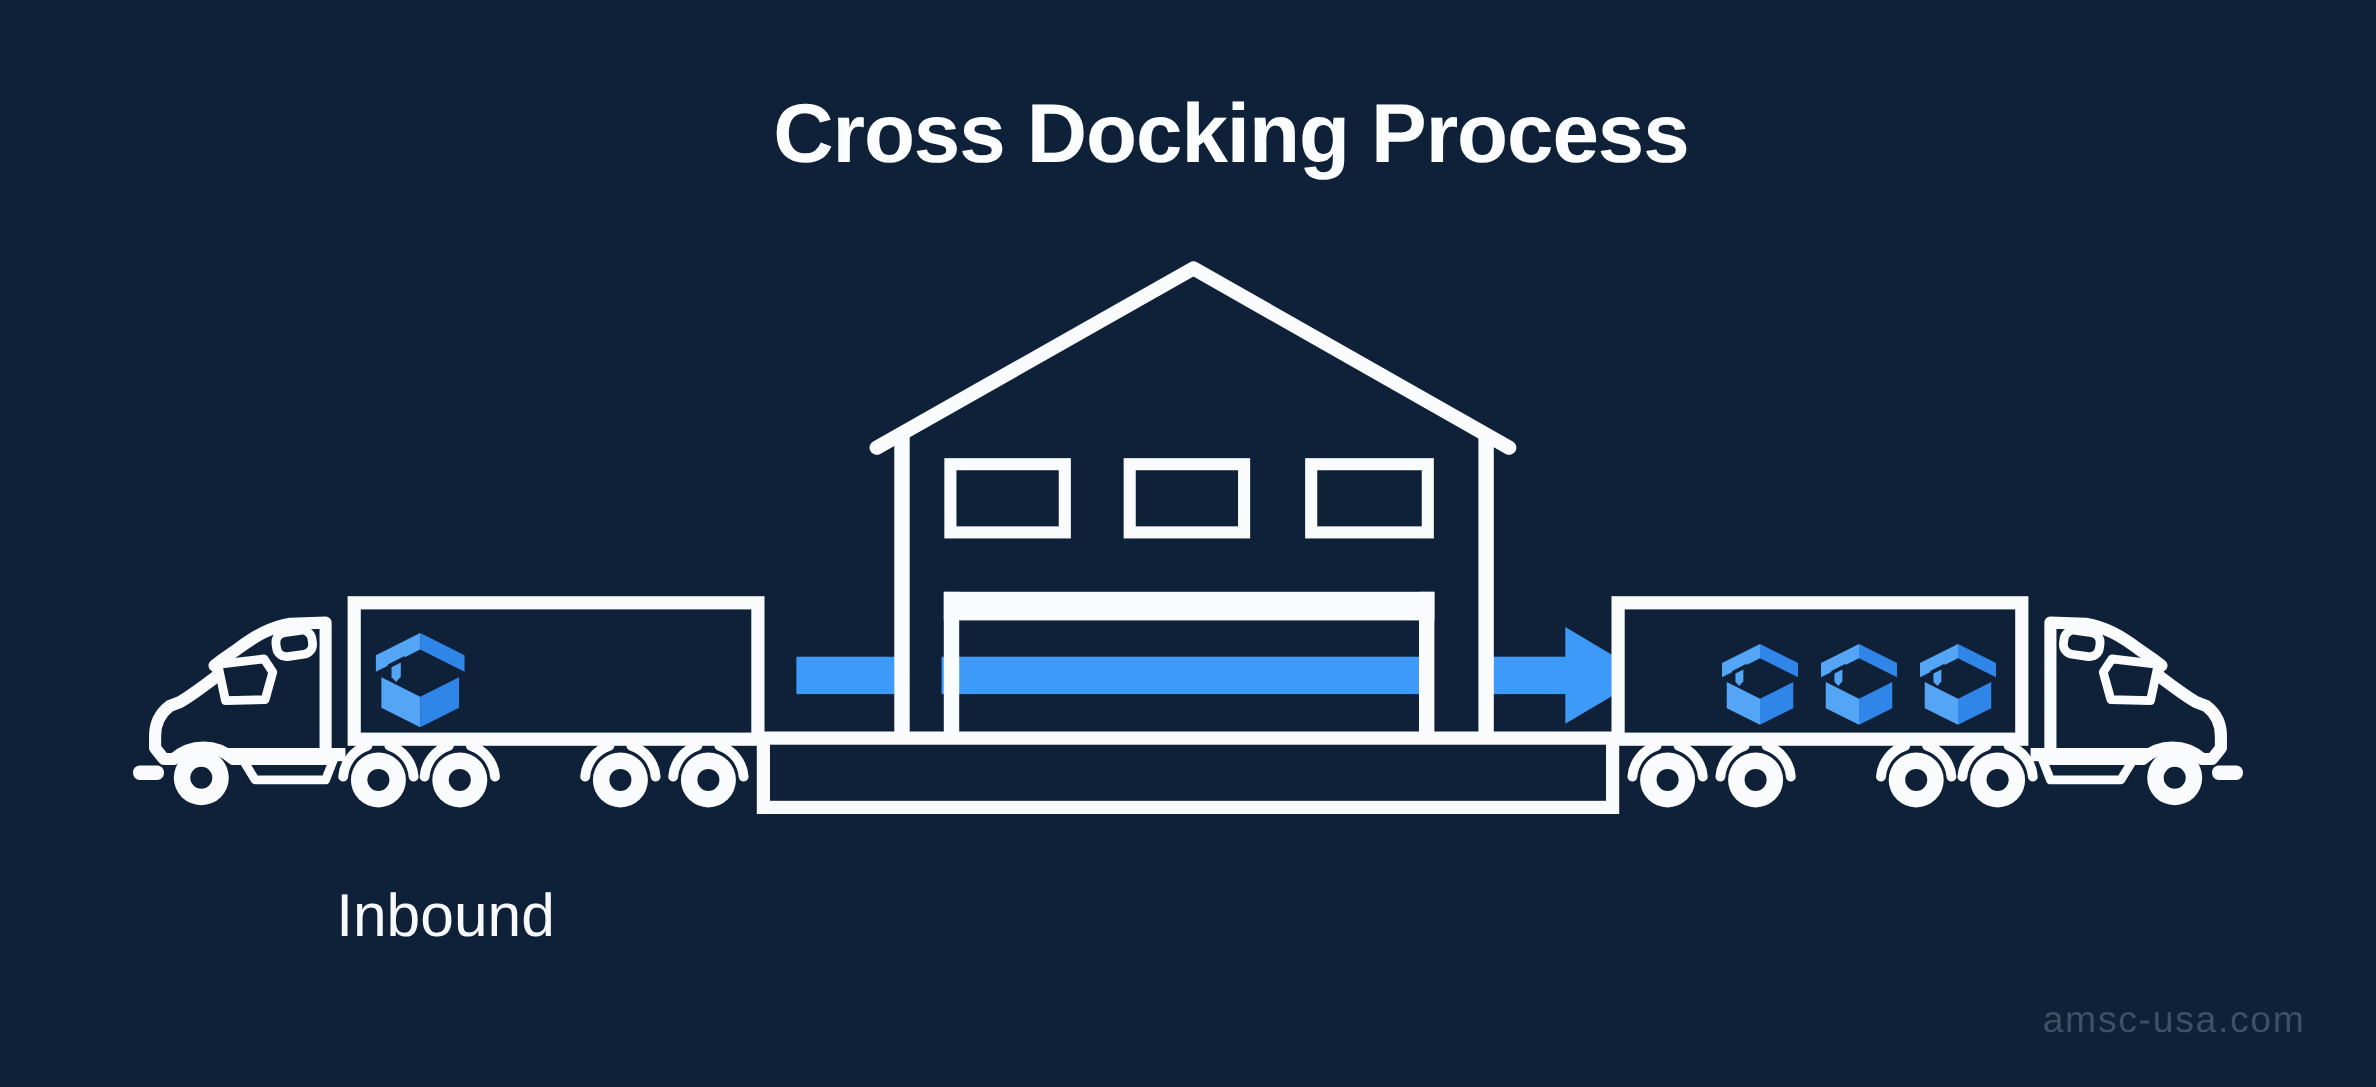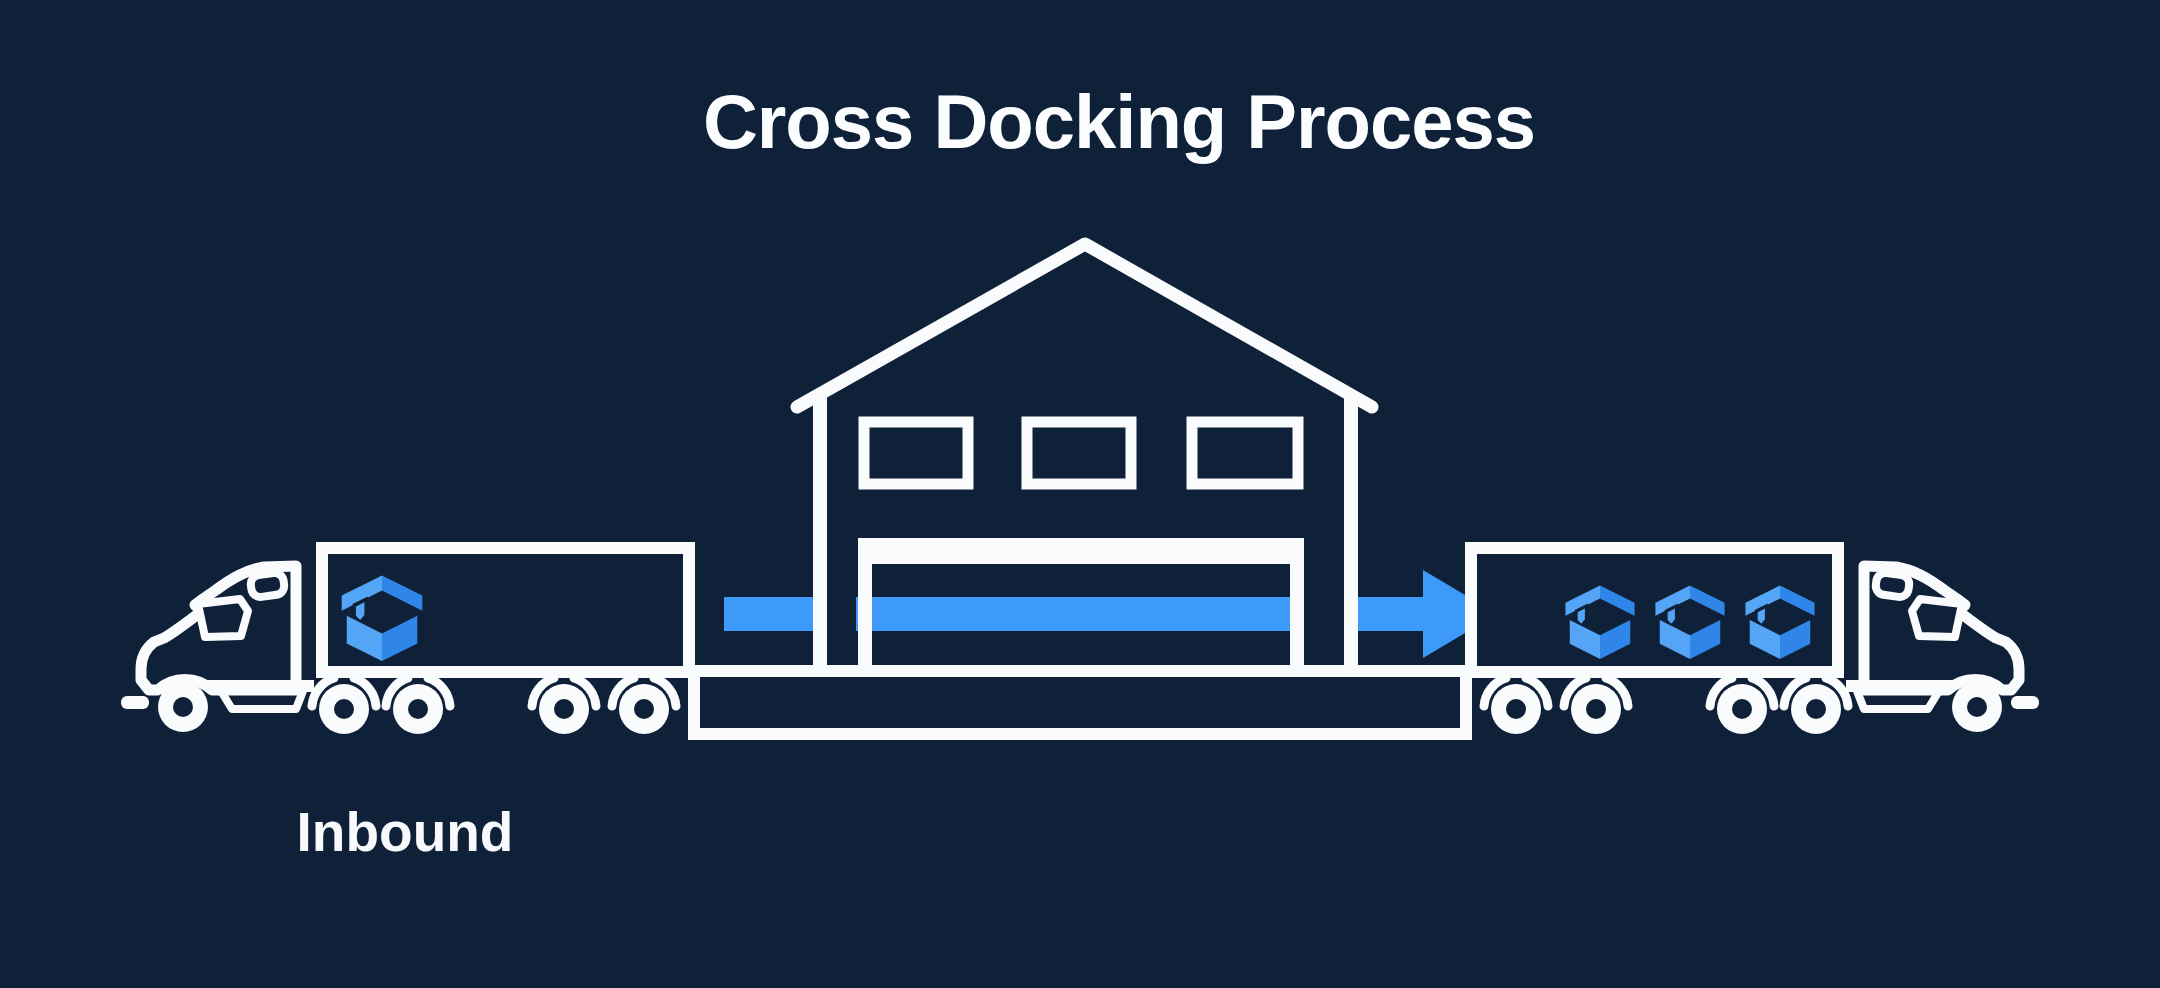--- a/index.html
+++ b/index.html
@@ -21,21 +21,21 @@
     letter-spacing: -1px;
     color: #FCFDFE;
     margin-left: 39px;
   }
   .flow-label {
     position: absolute;
     top: 800px;
     width: 440px;
     text-align: center;
     font-size: 55px;
-    font-weight: 700;
+    font-weight: 400;
     color: #F7F9FC;
   }
   .flow-label.inbound  { left: 185px; }
   .flow-label.outbound { left: 1535px; }
   .watermark {
     position: absolute;
     top: 908px;
     right: 64px;
     font-size: 34px;
     font-weight: 400;
@@ -136,14 +136,15 @@
     <use href="#truck" transform="translate(2160 0) scale(-1 1)"></use>
 
     <use href="#pkg" transform="translate(340 562) scale(0.84)"></use>
     <use href="#pkg" transform="translate(1564 574) scale(0.72)"></use>
     <use href="#pkg" transform="translate(1654 574) scale(0.72)"></use>
     <use href="#pkg" transform="translate(1744 574) scale(0.72)"></use>
   </svg>
 
   <div class="page-title">Cross Docking Process</div>
   <div class="flow-label inbound">Inbound</div>
+  <div class="watermark">amsc-usa.com</div>
 
 </div>
 
 </body></html>

